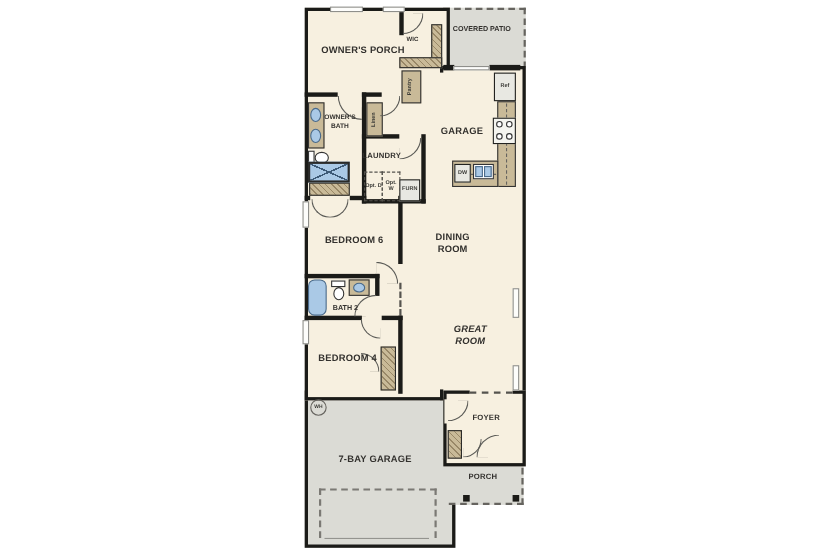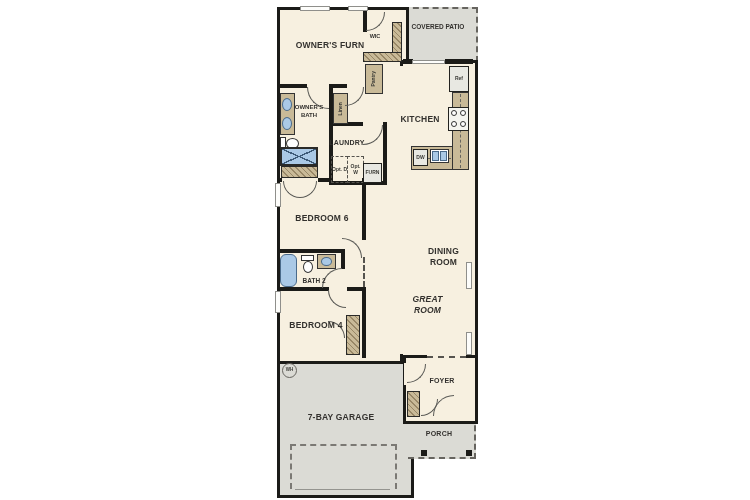--- a/index.html
+++ b/index.html
@@ -154,28 +154,28 @@
   <div class="door d-bl" style="left:283px;top:181px;width:17px;height:17px;"></div>
   <div class="door d-br" style="left:300px;top:181px;width:17px;height:17px;"></div>
   <div class="door d-tr" style="left:342px;top:238px;width:20px;height:20px;"></div>
   <div class="door d-tl" style="left:322px;top:268px;width:20px;height:20px;"></div>
   <div class="door d-bl" style="left:328px;top:290px;width:18px;height:18px;"></div>
   <div class="door d-tr" style="left:328px;top:321px;width:17px;height:17px;"></div>
   <div class="door d-br" style="left:407px;top:364px;width:19px;height:19px;"></div>
   <div class="door d-br" style="left:421px;top:399px;width:17px;height:17px;"></div>
   <div class="door d-tl" style="left:433px;top:395px;width:21px;height:21px;"></div>
 
-  <div class="lbl" style="left:292px;top:40px;width:76px;">OWNER'S FURN</div>
+  <div class="lbl" style="left:292px;top:40px;width:76px;">OWNER'S PORCH</div>
   <div class="lbl sm" style="left:362px;top:33px;width:26px;font-size:5.5px;">WIC</div>
   <div class="lbl sm" style="left:406px;top:23px;width:64px;font-size:6.5px;">COVERED PATIO</div>
   <div class="lbl sm" style="left:288px;top:104px;width:42px;">OWNER'S BATH</div>
-  <div class="lbl" style="left:388px;top:114px;width:64px;">KITCHEN</div>
+  <div class="lbl" style="left:388px;top:114px;width:64px;">GARAGE</div>
   <div class="lbl md" style="left:324px;top:139px;width:46px;">LAUNDRY</div>
   <div class="lbl" style="left:284px;top:213px;width:76px;">BEDROOM 6</div>
-  <div class="lbl" style="left:416px;top:210px;width:55px;margin-top:36px;">DINING ROOM</div>
+  <div class="lbl" style="left:384px;top:210px;width:55px;">DINING ROOM</div>
   <div class="lbl sm" style="left:295px;top:277px;width:38px;font-size:6.5px;">BATH 2</div>
   <div class="lbl" style="left:400px;top:294px;width:55px;font-style:italic;">GREAT ROOM</div>
   <div class="lbl" style="left:280px;top:320px;width:72px;">BEDROOM 4</div>
   <div class="lbl md" style="left:420px;top:377px;width:44px;">FOYER</div>
   <div class="lbl" style="left:305px;top:412px;width:72px;">7-BAY GARAGE</div>
   <div class="lbl md" style="left:415px;top:430px;width:48px;">PORCH</div>
 
 </div>
 
 </body></html>

